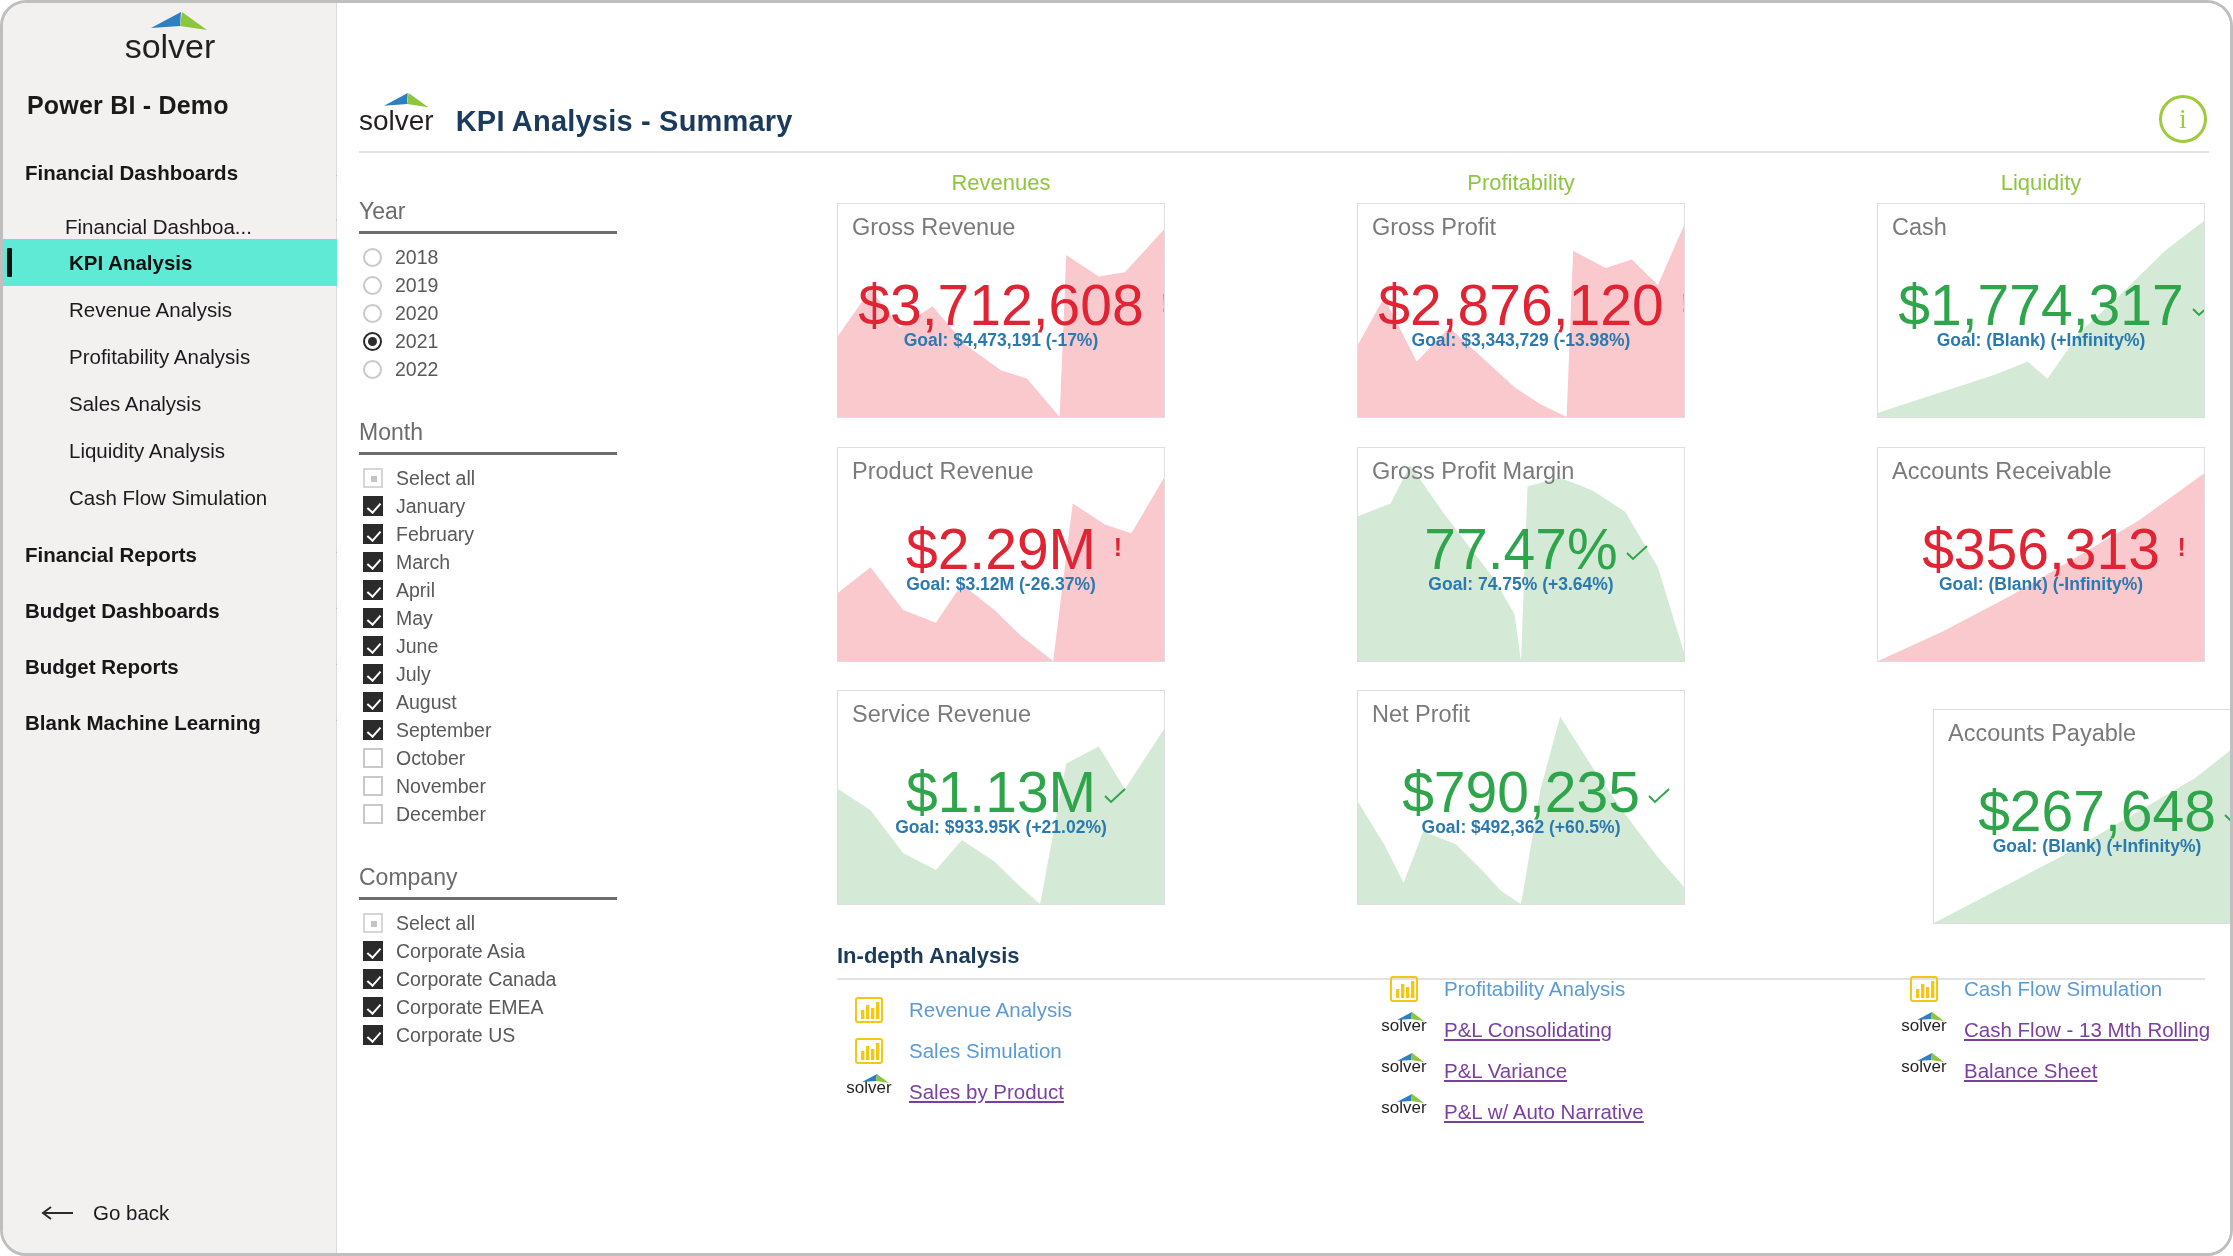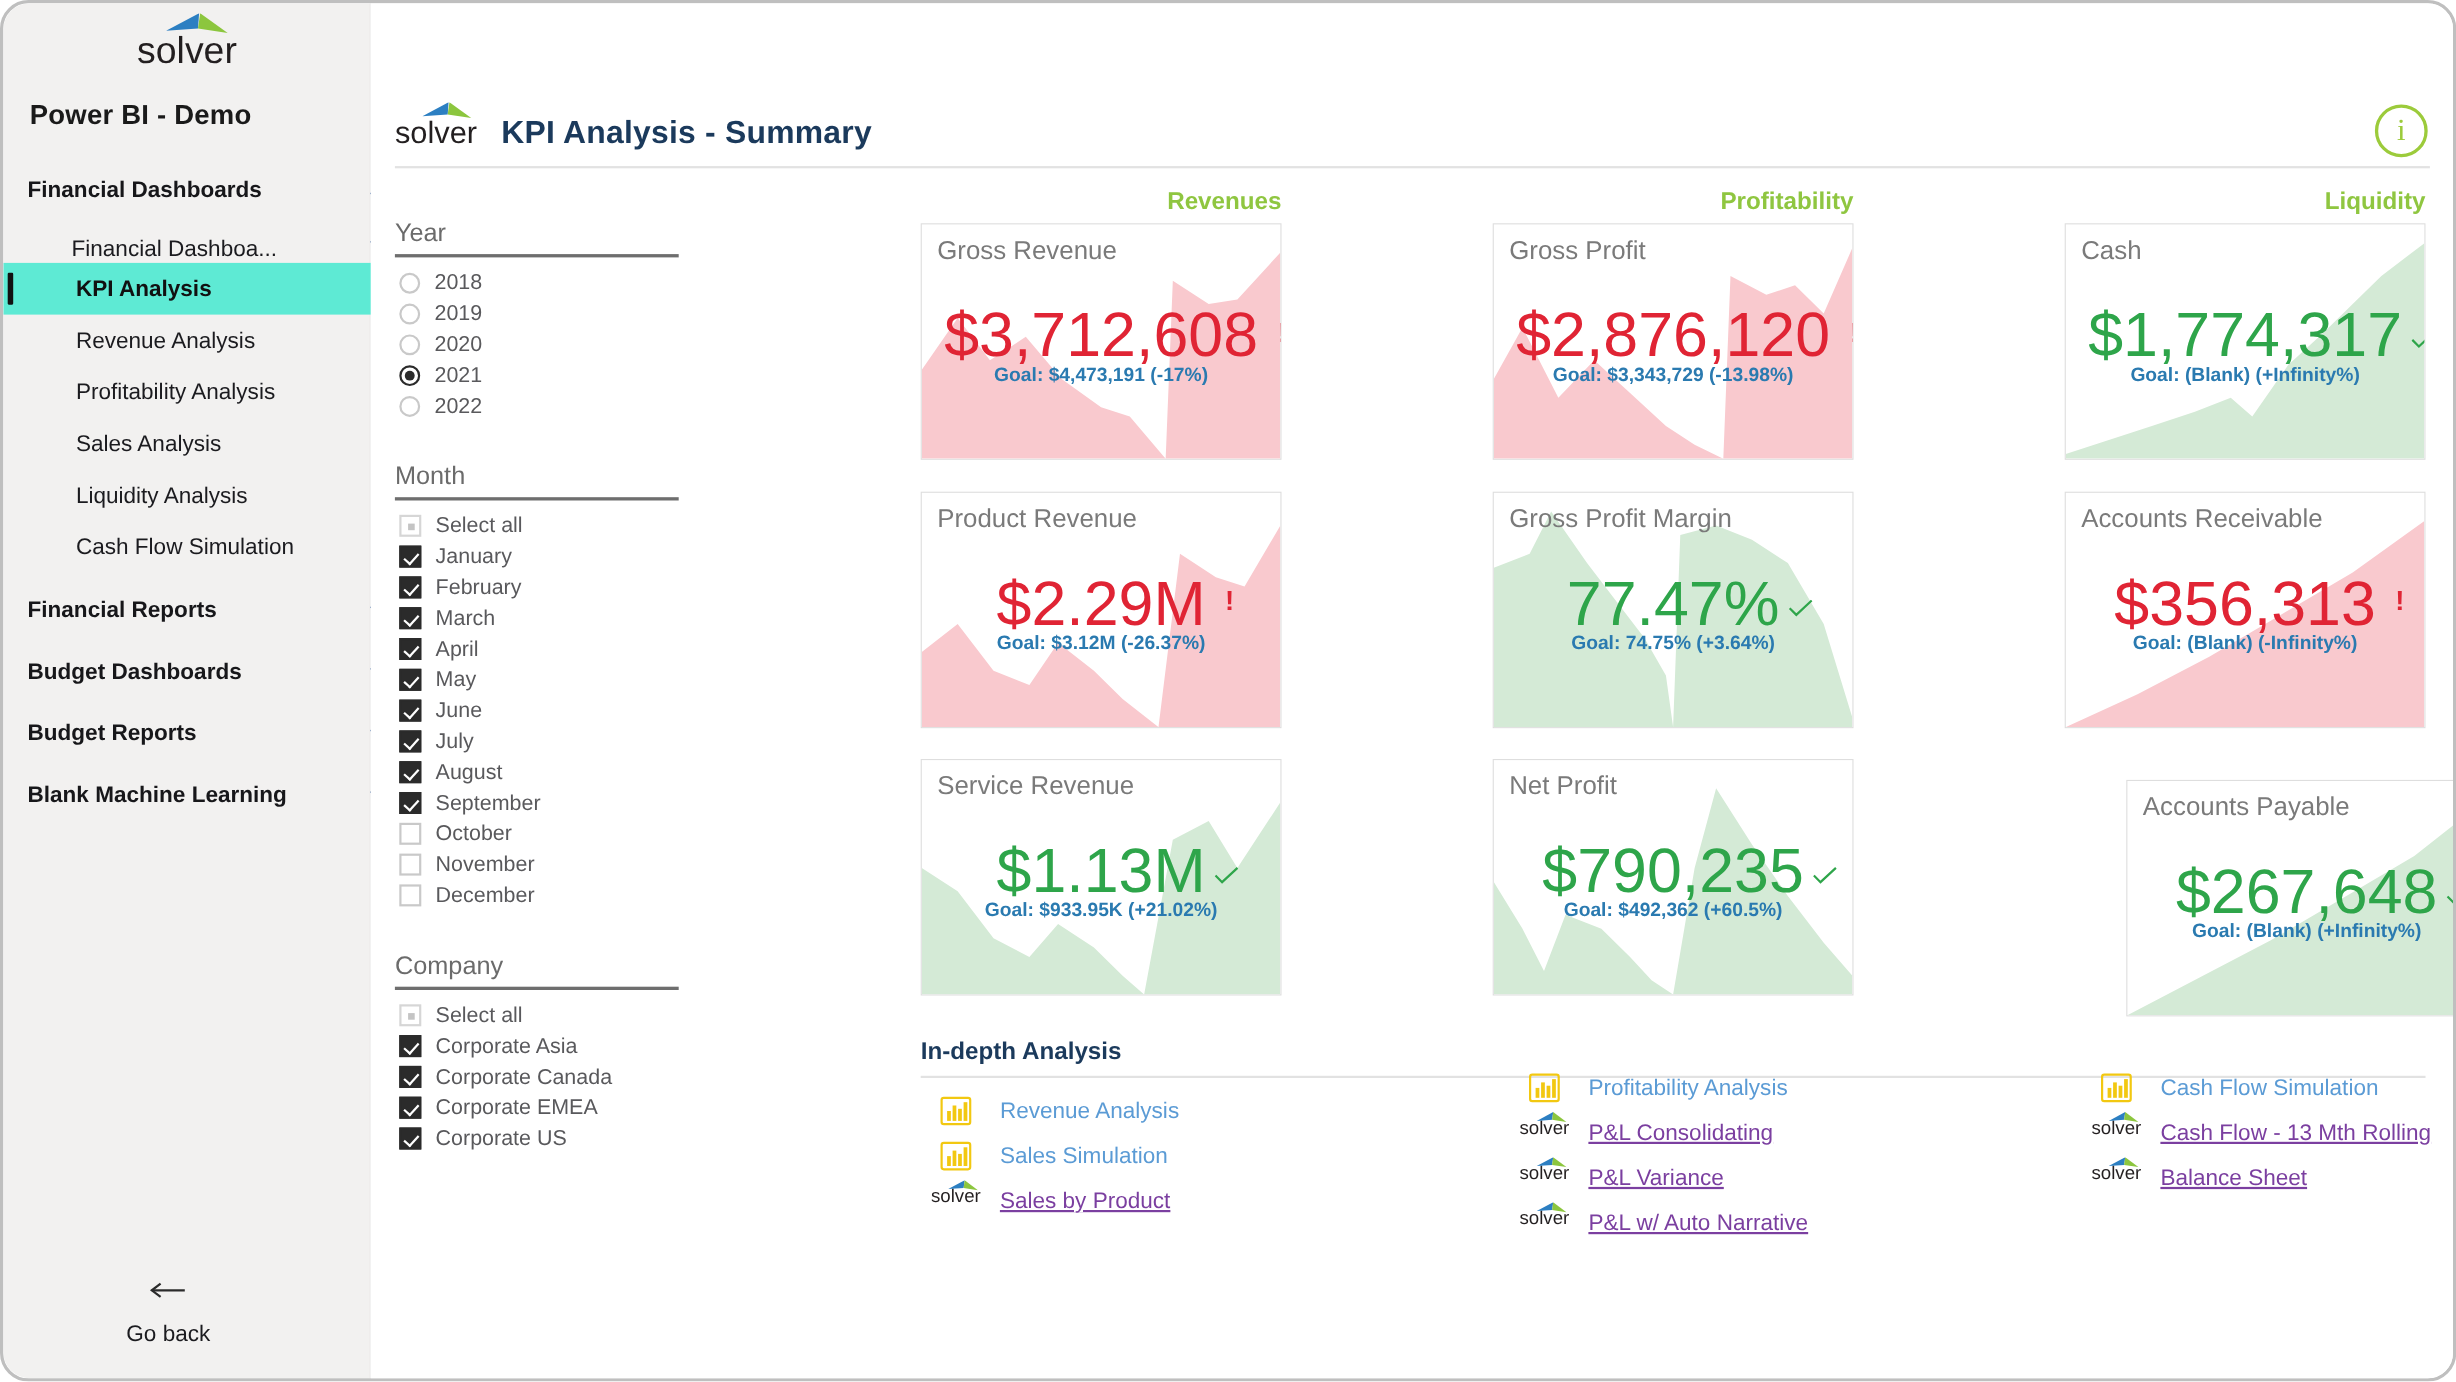--- a/index.html
+++ b/index.html
@@ -75,23 +75,23 @@
   }
   .chev {
     position: absolute; right: 24px; top: 50%;
     transform: translateY(-50%);
     width: 20px; height: 11px;
   }
   .chev svg { display: block; }
   .spacer-sm { height: 12px; }
 
   .go-back {
-    position: absolute; left: 0; bottom: 28px; width: 278px;
+    position: absolute; left: 16px; bottom: 28px; width: 278px;
     display: flex; align-items: center; gap: 18px;
-    padding-left: 22px; cursor: pointer; flex-direction: column;
+    padding-left: 22px; cursor: pointer;
   }
   .go-back .arr { width: 34px; height: 20px; }
   .go-back .lbl { font-size: 20.5px; color: #1b1b1f; }
 
   
   #main {
     position: absolute; left: 334px; top: 0;
     width: 1896px; height: 1256px;
     background: #ffffff;
     padding: 0;
@@ -161,22 +161,22 @@
   .cbx.partial::after {
     content: ""; position: absolute; left: 6px; top: 6px;
     width: 6px; height: 6px; background: #c4c4c4;
   }
   .flt-gap { height: 36px; }
 
   
   .colheads { position: absolute; left: 500px; top: 167px; width: 1368px; height: 30px; }
   .colhead {
     position: absolute; top: 0;
-    font-size: 22px; font-weight: bold; color: #8fc640;
-    text-align: right;
+    font-size: 22px; font-weight: normal; color: #8fc640;
+    text-align: center;
   }
   .kpi-grid { position: absolute; left: 500px; top: 200px; }
   .kpi-card {
     position: absolute;
     background: #fff;
     border: 1.5px solid #dedede;
     overflow: hidden;
   }
   .kpi-card .area {
     position: absolute; left: 0; right: 0; bottom: 0; top: 0;

